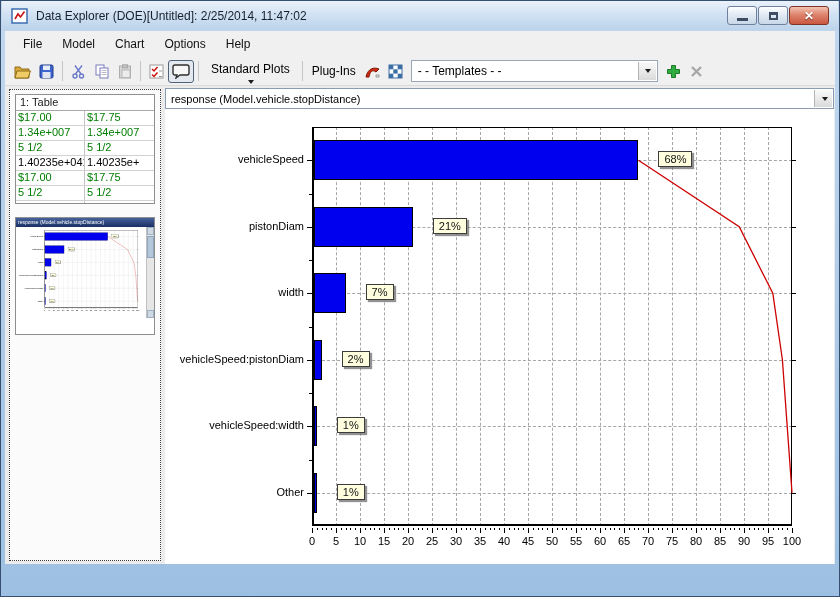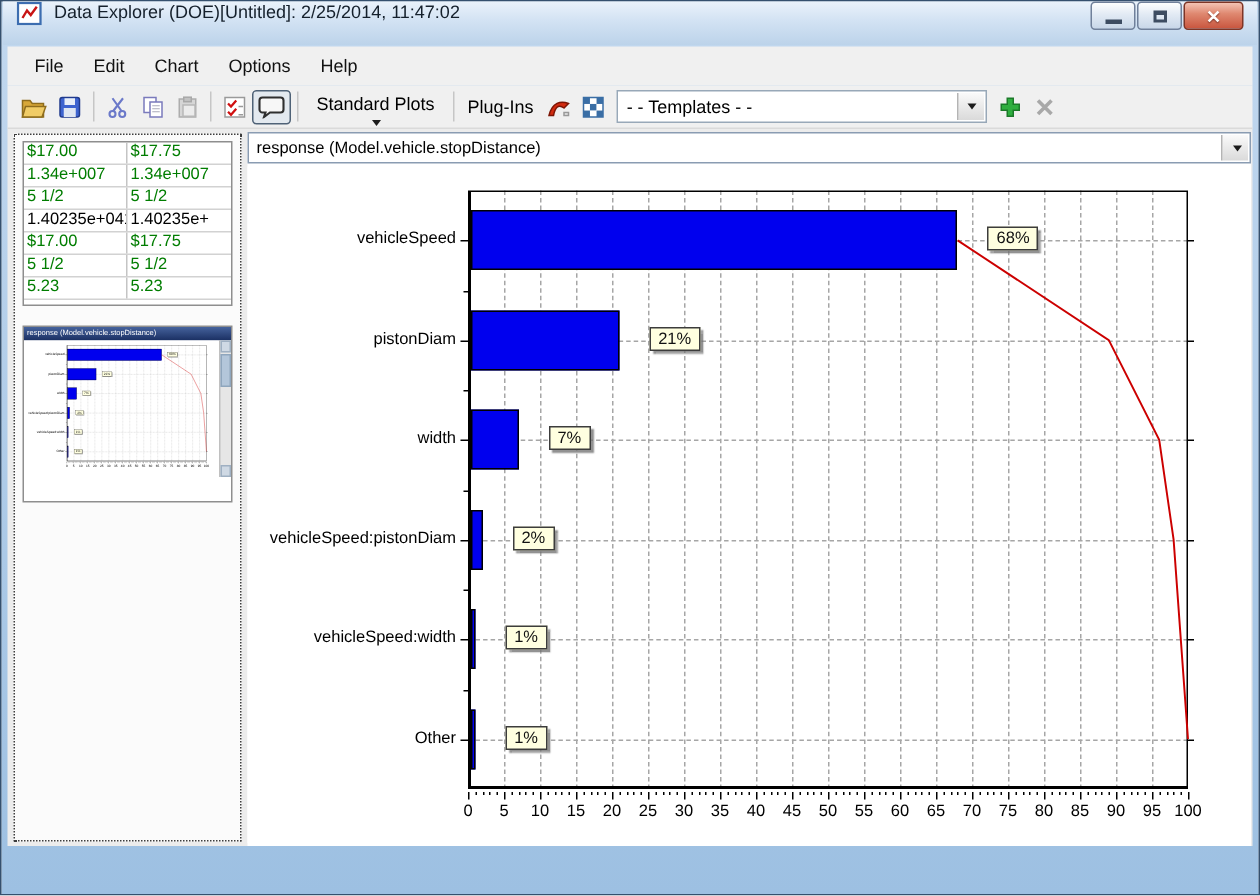--- a/index.html
+++ b/index.html
@@ -2,21 +2,21 @@
 <html><head>
 <meta charset="utf-8">
 <style>
   html,body{margin:0;padding:0;}
   body{width:840px;height:597px;font-family:"Liberation Sans",sans-serif;background:#fff;overflow:hidden;}
   .window{position:relative;width:840px;height:597px;box-sizing:border-box;
     background:linear-gradient(#c2d8ef,#9dc0e2);border:1px solid #35506e;}
   
   .titlebar{position:absolute;left:1px;right:1px;top:0;height:29px;
     background:linear-gradient(#eaf2fb,#d2e2f3 45%,#bcd3ea);
-    display:flex;gap:7px;padding:0 9px;box-sizing:border-box;}
+    display:flex;align-items:center;gap:7px;padding:0 9px;box-sizing:border-box;}
   .app-icon{width:18px;height:16px;display:inline-flex;}
   .title-text{font-size:12px;color:#15202c;white-space:nowrap;}
   .winbtns{margin-left:auto;display:flex;gap:1px;}
   .winbtn{width:30px;height:19px;box-sizing:border-box;border:1px solid #70809a;border-radius:3px;
     background:linear-gradient(#fdfefe,#e2eaf4 45%,#c8d7e8);display:flex;align-items:center;justify-content:center;}
   .winbtn.close{width:40px;background:linear-gradient(#f3c3b4,#df8870 42%,#c9563f);border-color:#7e3526;}
   .glyph-min{width:11px;height:3px;background:#3d4c61;margin-top:7px;}
   .glyph-restore{width:9px;height:8px;box-sizing:border-box;border:2px solid #3d4c61;border-top-width:3px;}
   .glyph-close{color:#fff;font-size:12px;font-weight:bold;line-height:1;text-shadow:0 1px 1px #70261a;}
   
@@ -103,21 +103,21 @@
           <span class="glyph-restore"></span>
         </span>
       <span class="winbtn close">
           <span class="glyph-close">✕</span>
         </span>
     </span>
   </div>
 
   <div class="menubar">
     <span class="menu-item">File</span>
-    <span class="menu-item">Edit</span>
+    <span class="menu-item">Model</span>
     <span class="menu-item">Chart</span>
     <span class="menu-item">Options</span>
     <span class="menu-item">Help</span>
   </div>
 
   <div class="toolbar">
     <span class="tbtn">
       <svg width="18" height="15" viewBox="0 0 18 15">
         <path d="M1,3 h5 l1.5,2 H15 v9 H1 Z" fill="#d8a838" stroke="#8f6d1d"></path>
         <path d="M3,7 h13.5 l-2.5,7 H1 Z" fill="#f0cc66" stroke="#8f6d1d"></path>
@@ -209,20 +209,21 @@
       <svg width="13" height="13" viewBox="0 0 13 13">
         <path d="M2,2 L11,11 M11,2 L2,11" stroke="#a8a8a8" stroke-width="2.4"></path>
       </svg>
     </span>
   </div>
 
   <div class="content">
 
     <div class="sidebar">
       <div class="card table-card">
+        <div class="card-h">1: Table</div>
         <div id="miniTable">
             <div class="mt-row">
               <span class="mt-cell" style="color: rgb(0, 125, 0);">$17.00</span>
               <span class="mt-cell" style="color: rgb(0, 125, 0);">$17.75</span>
             </div>
             <div class="mt-row">
               <span class="mt-cell" style="color: rgb(0, 125, 0);">1.34e+007</span>
               <span class="mt-cell" style="color: rgb(0, 125, 0);">1.34e+007</span>
             </div>
             <div class="mt-row">

